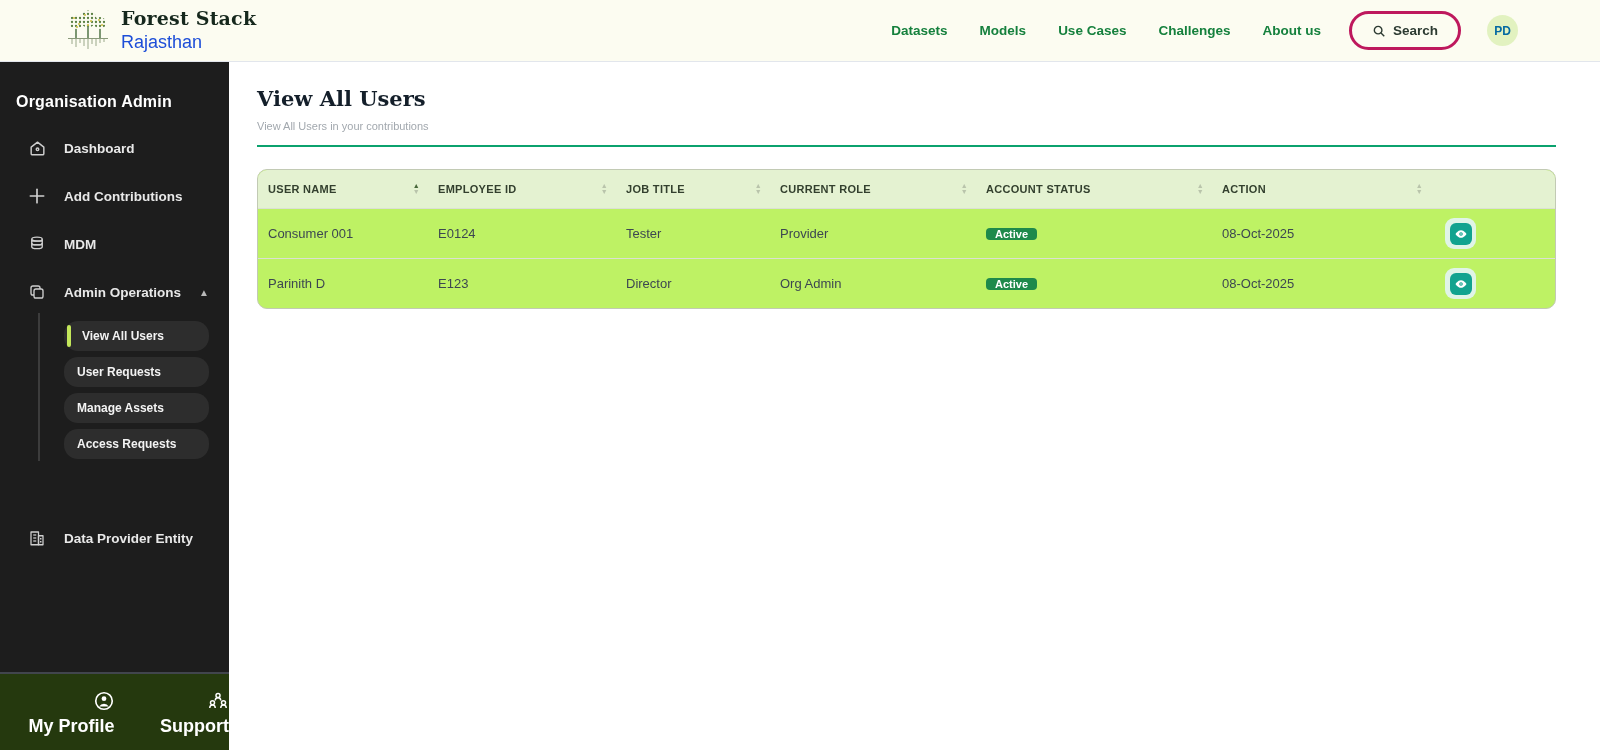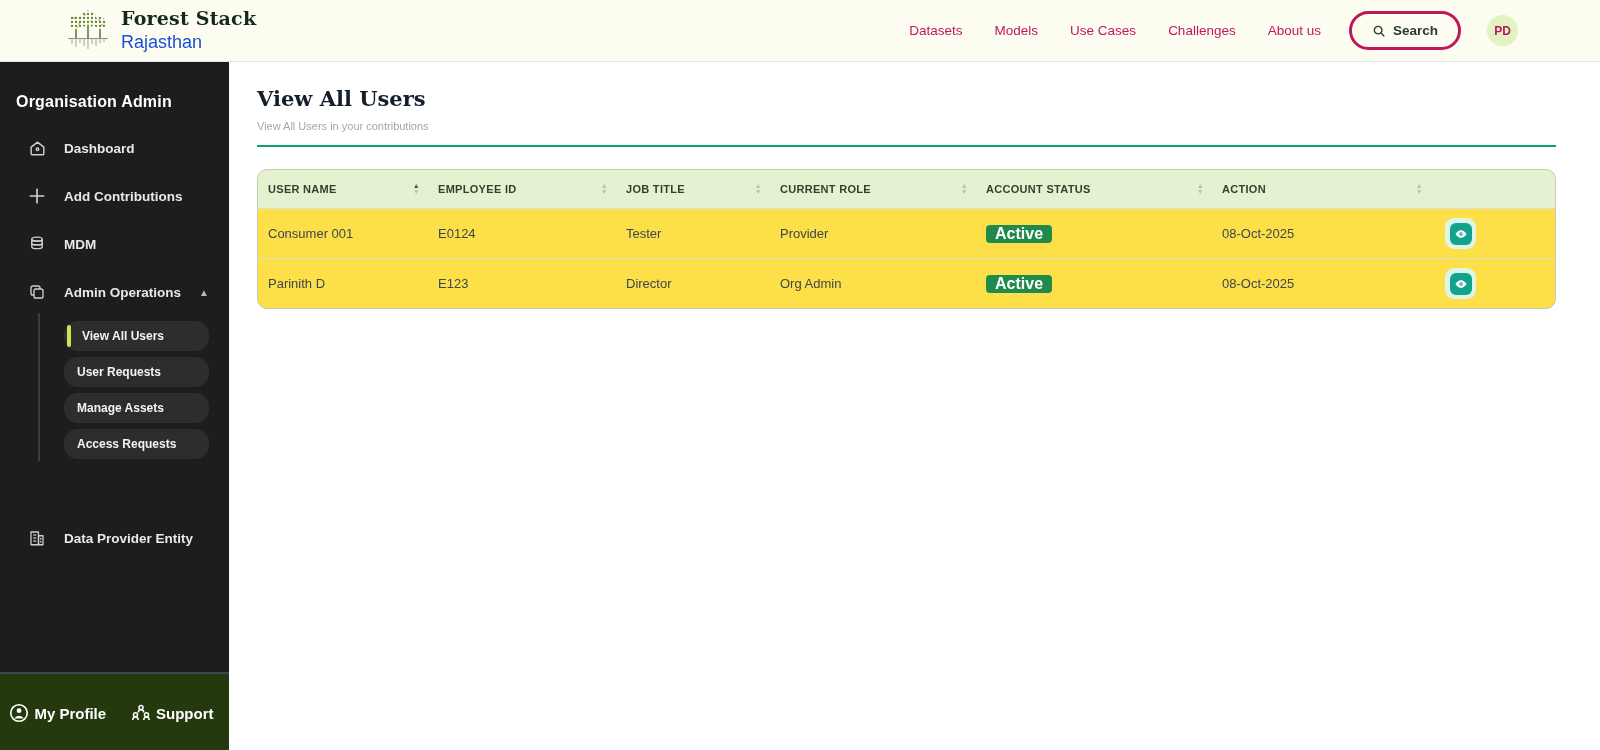--- a/index.html
+++ b/index.html
@@ -19,32 +19,32 @@
   .logo-wrap { margin-left:66px; display:flex; align-items:center; gap:11px; }
   .logo-text { display:flex; flex-direction:column; line-height:1.15; }
   .brand-name {
     font-family:"DejaVu Serif", serif; font-weight:bold;
     font-size:19px; color:#16281d; letter-spacing:.2px;
   }
   .brand-region { font-size:18px; color:#1d4ed8; margin-top:2px; }
 
   .topnav { margin-left:auto; display:flex; align-items:center; gap:32px; }
   .topnav a {
-    font-size:13.5px; font-weight:400; color:#be185d;
+    font-size:13.5px; font-weight:700; color:#15803d;
     text-decoration:none; cursor:pointer;
   }
   .search-btn {
     display:flex; align-items:center; gap:7px;
     border:3px solid #be185d; border-radius:9999px;
     padding:9px 20px; font-size:13.5px; font-weight:600; color:#2c3a31;
     background:transparent; cursor:pointer; margin-left:-4px;
   }
   .avatar {
     width:31px; height:31px; border-radius:50%;
-    background:#e2f2c0; color:#be185d;
+    background:#e2f2c0; color:#0369a1;
     display:flex; align-items:center; justify-content:center;
     font-size:12px; font-weight:bold; margin-right:82px; margin-left:-6px;
     cursor:pointer;
   }
 
   
   .sidebar {
     position:absolute; top:62px; left:0; width:229px; bottom:0;
     background:#1d1d1d; z-index:4; color:#e6e6e6;
   }
@@ -78,42 +78,42 @@
   }
 
   .side-item.entity { margin-top:46px; }
 
   .side-footer {
     position:absolute; left:0; right:0; bottom:0; height:78px;
     background:#25390e; border-top:2px solid #41454d;
     display:flex; align-items:stretch;
   }
   .footer-cell {
-    flex:1; display:flex; flex-direction:row; align-items:center;
+    flex:1; display:flex; flex-direction:column; align-items:flex-end;
     justify-content:center; gap:4px; padding-top:2px;
-    color:#ffffff; font-size:15px; font-weight:600; cursor:pointer;
+    color:#ffffff; font-size:18px; font-weight:600; cursor:pointer;
   }
   .footer-cell .ficon { width:22px; height:22px; color:#ffffff; }
 
   
   .main {
     position:absolute; left:229px; top:62px; right:0; bottom:0;
     background:#ffffff; padding:24px 44px 0 28px;
   }
   .page-title {
     font-family:"DejaVu Serif", serif; font-weight:bold;
     font-size:21px; color:#141f2a;
   }
   .page-subtitle { margin-top:9px; font-size:11px; color:#a2a8ae; }
   .green-rule { margin-top:13px; height:2px; background:#0ba26e; border:none; }
 
   
   .users-table {
     margin-top:22px; border:1px solid #c2cab4; border-radius:10px;
-    overflow:hidden; background:#fde047;
+    overflow:hidden; background:#bef264;
   }
   .trow {
     display:grid;
     grid-template-columns: 170px 188px 154px 206px 236px 219px 1fr;
     align-items:center;
   }
   .thead { background:#e4f2d1; height:38px; }
   .th {
     display:flex; align-items:center; justify-content:space-between;
     padding:0 8px 0 10px; height:100%;
@@ -121,21 +121,21 @@
     cursor:pointer;
   }
   .sort { display:flex; flex-direction:column; line-height:6px; font-size:7px; color:#b9c4ab; cursor:pointer; }
   .sort span { height:6px; }
   .sort .on { color:#47683a; }
 
   .tbody-row { height:50px; border-top:1px solid #dbe0d3; font-size:13px; color:#3d4751; }
   .td { padding:0 8px 0 10px; }
   .badge {
     display:inline-block; background:#1e8a4b; color:#fff;
-    font-size:16px; font-weight:bold; border-radius:4px; padding:0 9px;
+    font-size:11px; font-weight:bold; border-radius:4px; padding:0 9px;
   }
   .action-td { display:flex; align-items:center; }
   .eye-halo {
     width:31px; height:31px; border-radius:9px; background:#e0f4e7;
     display:flex; align-items:center; justify-content:center;
     margin-left:4px; cursor:pointer;
   }
   .eye-btn {
     width:22px; height:22px; border-radius:6px; background:#12a38f;
     border:none; display:flex; align-items:center; justify-content:center;

